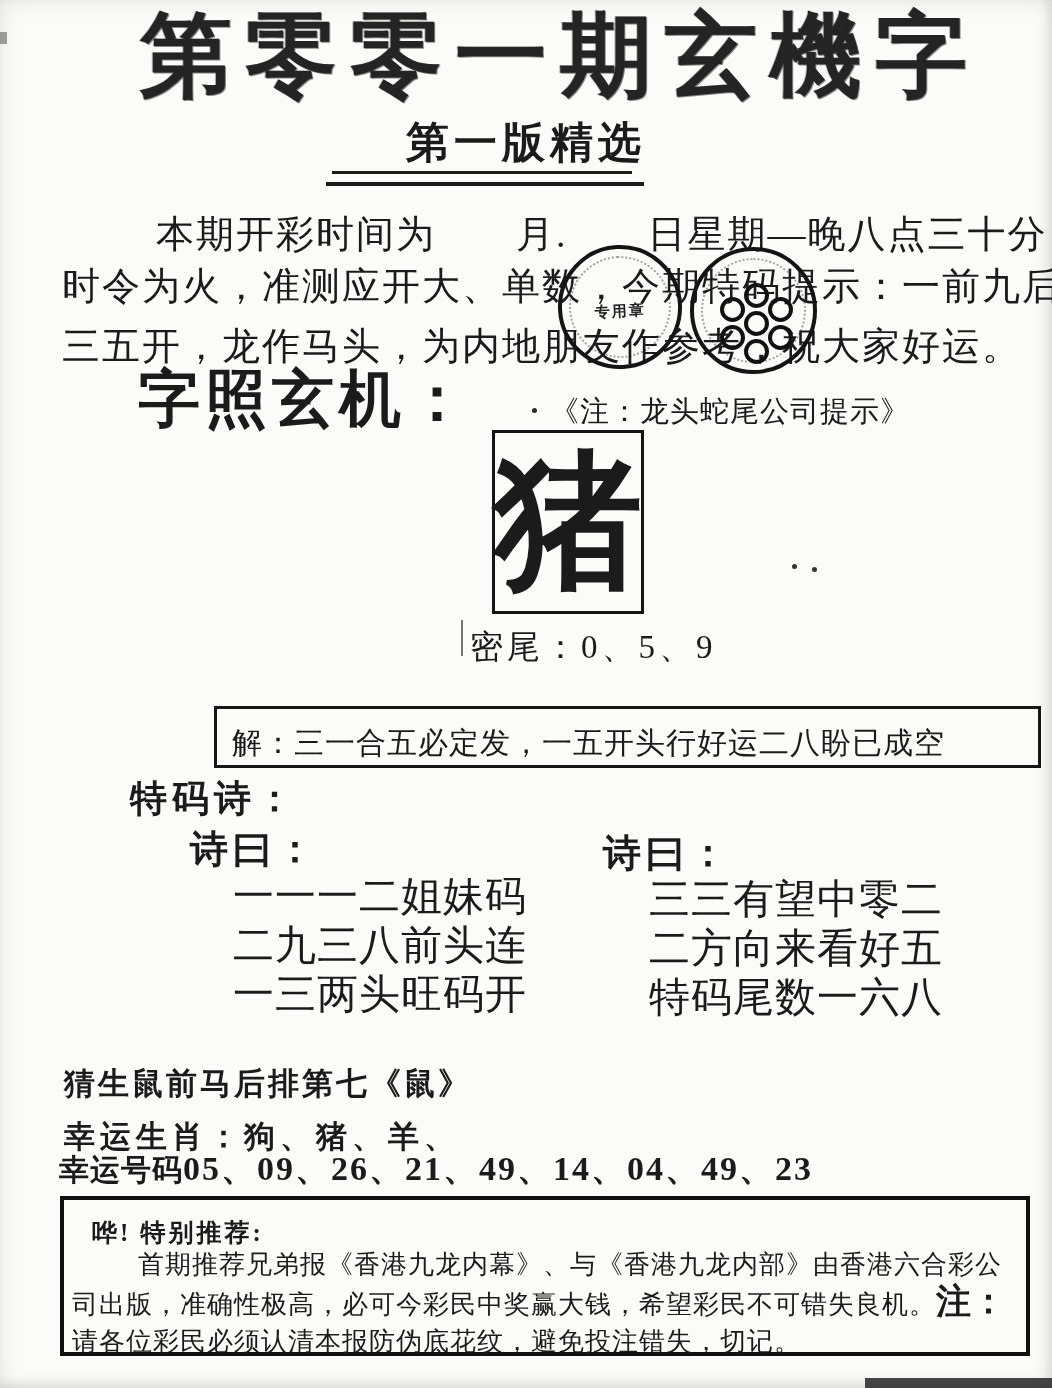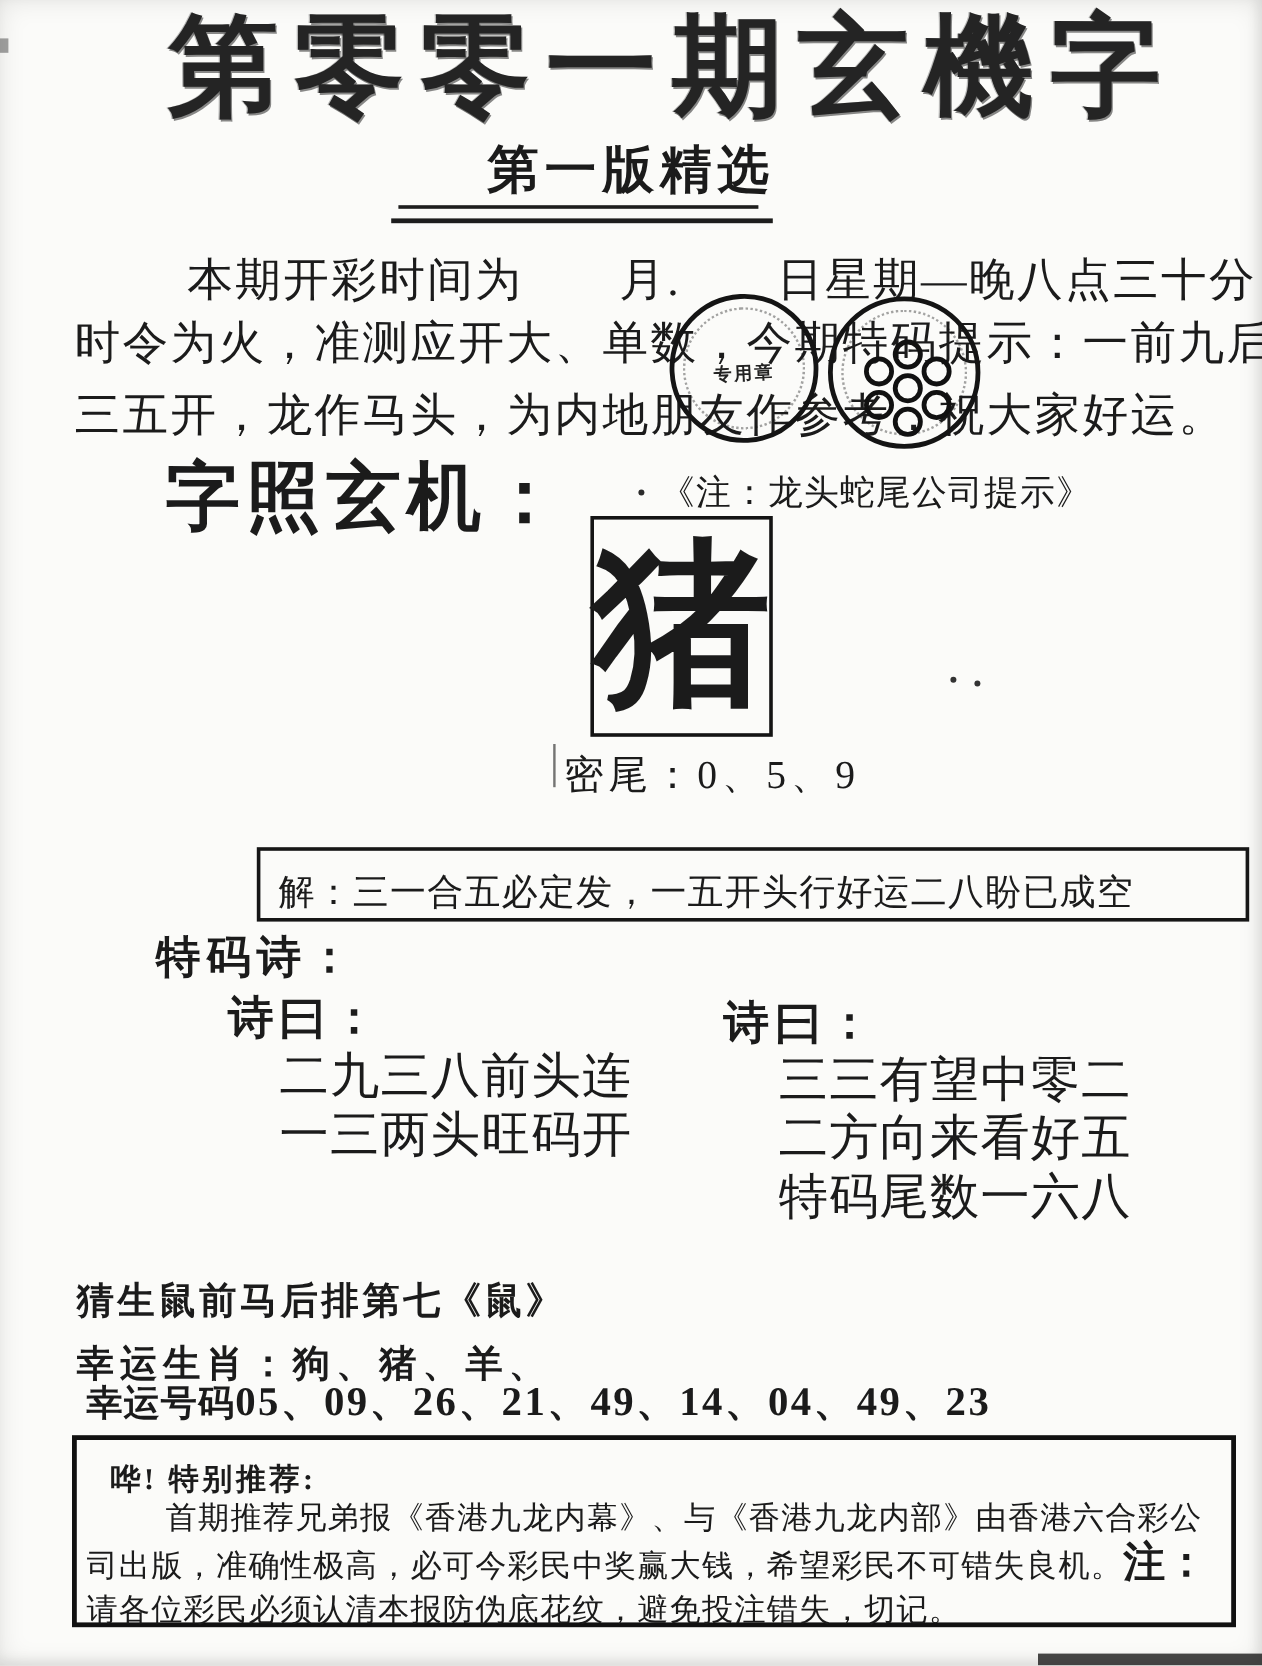--- a/index.html
+++ b/index.html
@@ -35,21 +35,21 @@
   .seal-cluster i { position:absolute; width:25px; height:25px; border:4px solid #111;
                     border-radius:50%; background:transparent; }
   .seal-cluster i:nth-child(1){ left:36px; top:36px; }
   .seal-cluster i:nth-child(2){ left:36px; top:8px;  }
   .seal-cluster i:nth-child(3){ left:60px; top:22px; }
   .seal-cluster i:nth-child(4){ left:60px; top:50px; }
   .seal-cluster i:nth-child(5){ left:36px; top:64px; }
   .seal-cluster i:nth-child(6){ left:12px; top:50px; }
   .seal-cluster i:nth-child(7){ left:12px; top:22px; }
 
-  .mystery-heading { left:138px; top:384px; font-size:62px; font-weight:900; letter-spacing:5px; }
+  .mystery-heading { left:138px; top:368px; font-size:62px; font-weight:900; letter-spacing:5px; }
   .mystery-note { left:550px; top:397px; font-size:29px; letter-spacing:1px; font-weight:500; }
   .ink-dot { position:absolute; width:5px; height:5px; background:#2b2b2b; border-radius:50%; }
   .dot-a { left:532px; top:408px; }
   .ink-dots2 { position:absolute; left:792px; top:564px; width:5px; height:5px;
                background:#333; border-radius:50%; box-shadow:20px 3px 0 #333; }
 
   .char-box { position:absolute; left:492px; top:430px; width:152px; height:184px;
               border:3px solid #141414; display:flex; align-items:center; justify-content:center; }
   .char-box span { font-size:148px; font-weight:bold; line-height:1; }
   .scan-mark { position:absolute; left:461px; top:620px; width:2px; height:36px; background:#3a3a3a; opacity:.7; }
@@ -65,21 +65,21 @@
   .pl-left  { left:190px; top:830px; }
   .pl-right { left:603px; top:834px; }
   .poem-col { position:absolute; font-size:41px; font-weight:500; letter-spacing:1px; }
   .poem-col div { line-height:41px; margin-bottom:8px; white-space:nowrap; }
   .pc-left  { left:233px; top:876px; }
   .pc-right { left:649px; top:879px; }
 
   .pred { font-weight:700; }
   .pred1 { left:64px; top:1068px; font-size:31px; letter-spacing:3px; }
   .pred2 { left:64px; top:1121px; font-size:31px; letter-spacing:5px; }
-  .pred3 { left:72px; top:1152px; font-size:30px; }
+  .pred3 { left:59px; top:1152px; font-size:30px; }
   .pred3 .num { font-size:34px; letter-spacing:2px; font-weight:600; }
   .pred3 .lbl { letter-spacing:1px; font-weight:700; }
 
   .footer-box { position:absolute; left:60px; top:1196px; width:970px; height:160px;
                 border:4px solid #111;padding-left:25px; }
   .exclaim { position:absolute; left:28px; top:16px; font-size:25px; font-weight:700;
              letter-spacing:3px; white-space:nowrap; }
   .footer-body { position:absolute; left:8px; top:46px; width:950px; font-size:26px;
                  line-height:37px; text-indent:66px; letter-spacing:1px; font-weight:500;
                  white-space:normal; }
@@ -133,20 +133,21 @@
 
   <div class="solution-box">
     <span>解：三一合五必定发，一五开头行好运二八盼已成空</span>
   </div>
 
   <div class="abs poem-heading">特码诗：</div>
   <div class="abs poem-label pl-left">诗曰：</div>
   <div class="abs poem-label pl-right">诗曰：</div>
 
   <div class="poem-col pc-left">
+    <div>一一一二姐妹码</div>
     <div>二九三八前头连</div>
     <div>一三两头旺码开</div>
   </div>
   <div class="poem-col pc-right">
     <div>三三有望中零二</div>
     <div>二方向来看好五</div>
     <div>特码尾数一六八</div>
   </div>
 
   <div class="abs pred pred2">幸运生肖：狗、猪、羊、</div>

